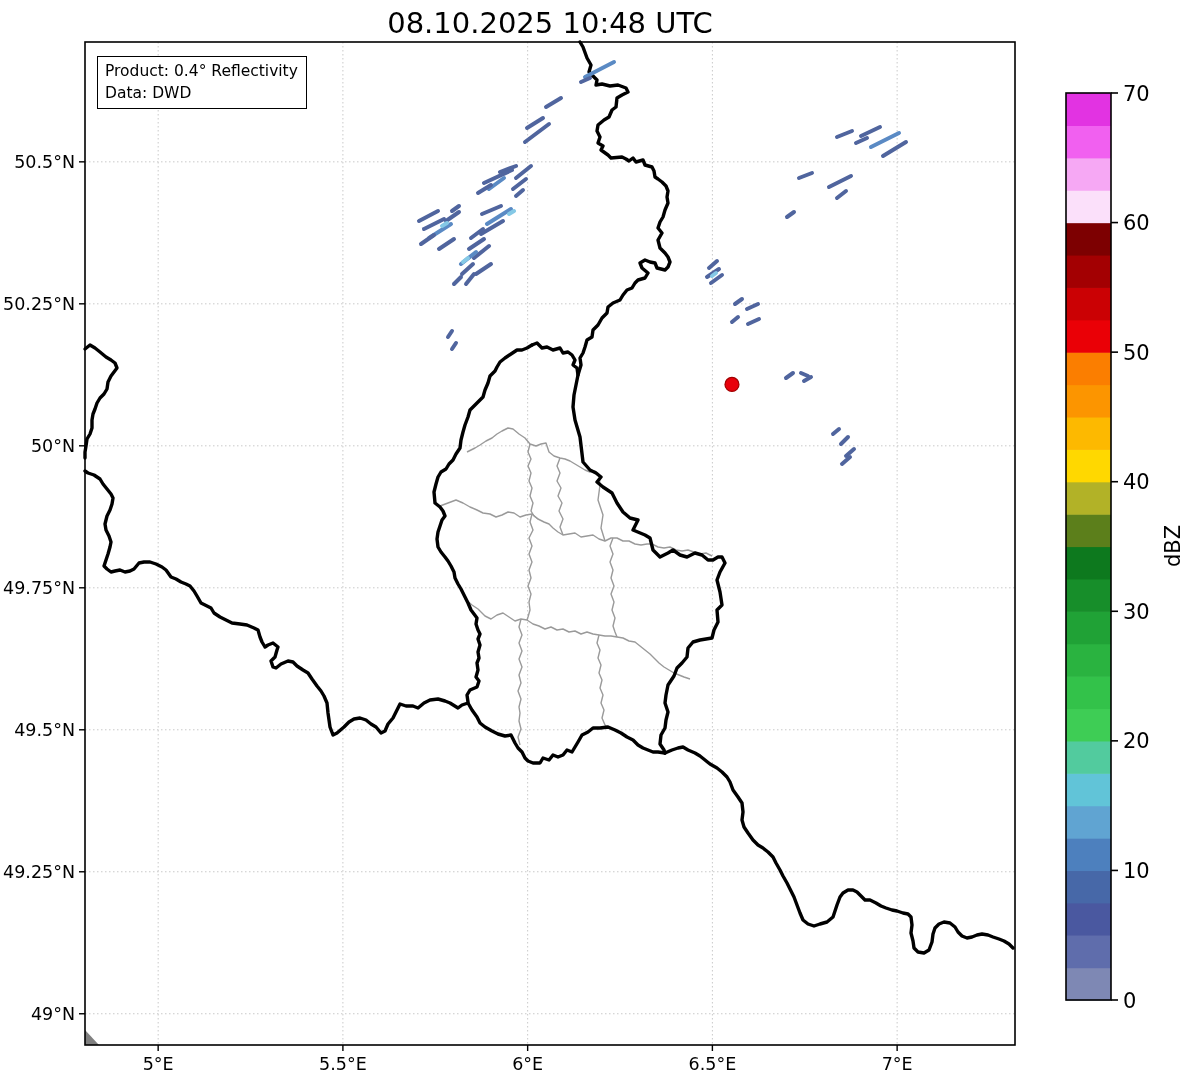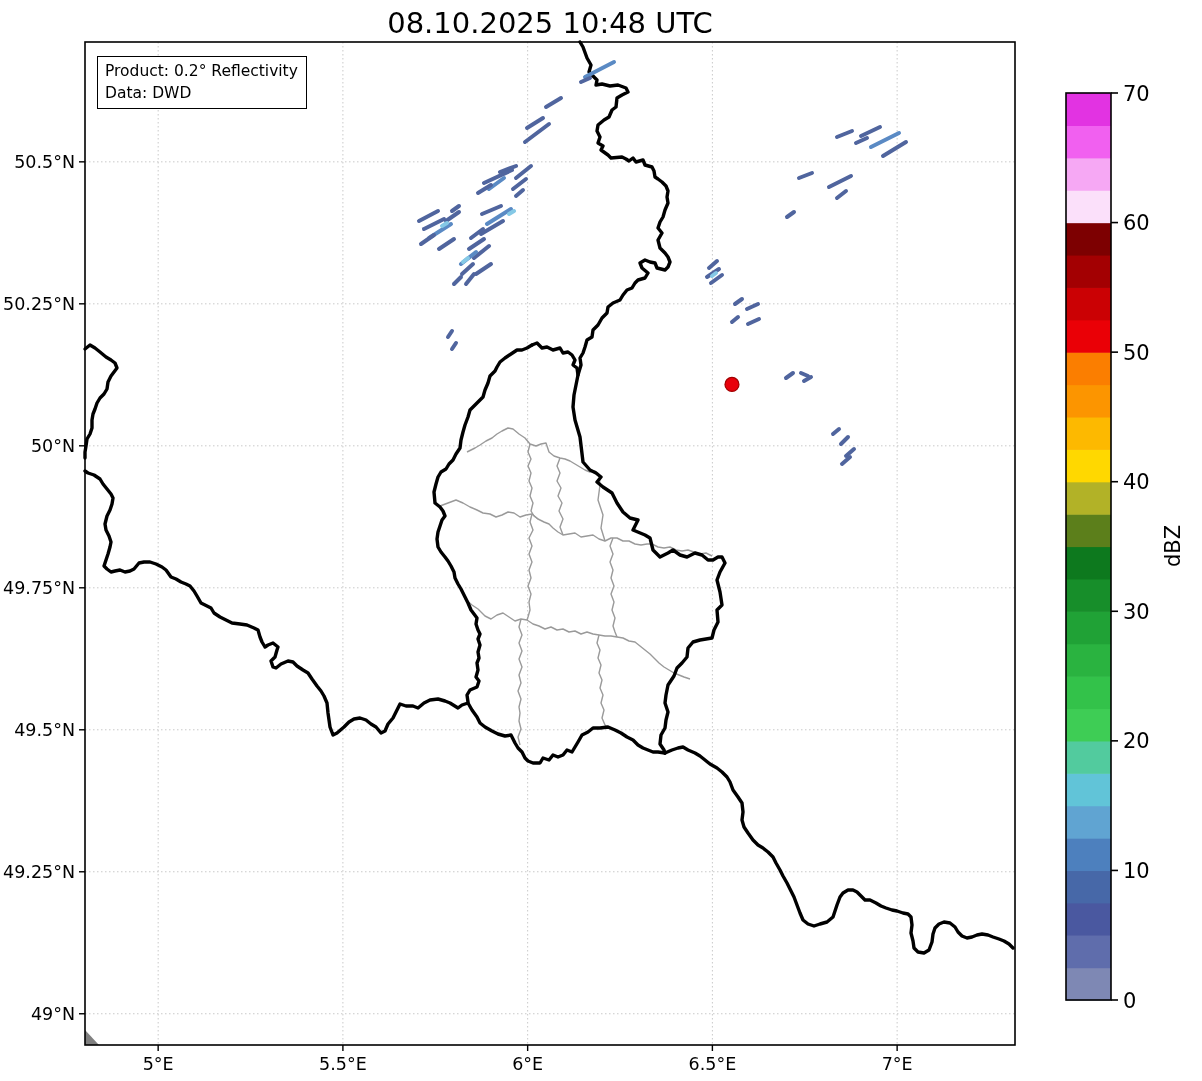--- a/index.html
+++ b/index.html
@@ -207,17 +207,17 @@
         <text x="1123" y="359.6428571428571" text-anchor="start" class="cbticklab">50</text>
         <line x1="1111" y1="222.57142857142867" x2="1118" y2="222.57142857142867" stroke="#000" stroke-width="1.6"></line>
         <text x="1123" y="230.07142857142867" text-anchor="start" class="cbticklab">60</text>
         <line x1="1111" y1="93" x2="1118" y2="93" stroke="#000" stroke-width="1.6"></line>
         <text x="1123" y="100.5" text-anchor="start" class="cbticklab">70</text>
       </g>
     <text id="colorbar-label" class="cblab" transform="rotate(-90 1180 546)" x="1180" y="546" text-anchor="middle">dBZ</text>
   </svg>
 
   <div id="info-box">
-    <div>Product: 0.2° Reflectivity</div>
+    <div>Product: 0.4° Reflectivity</div>
     <div>Data: DWD</div>
   </div>
 
 </div>
 
 </body></html>

